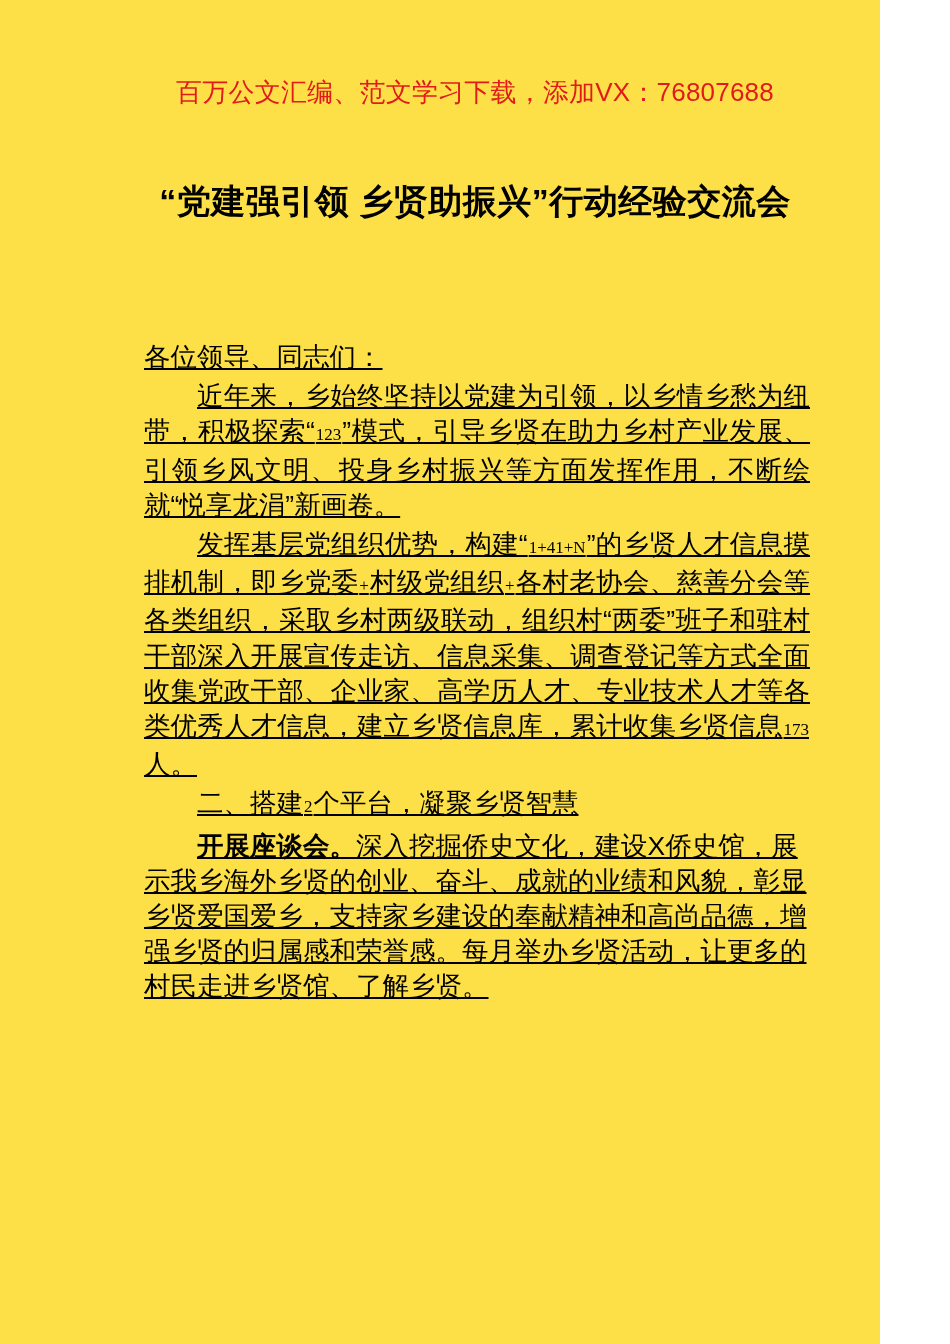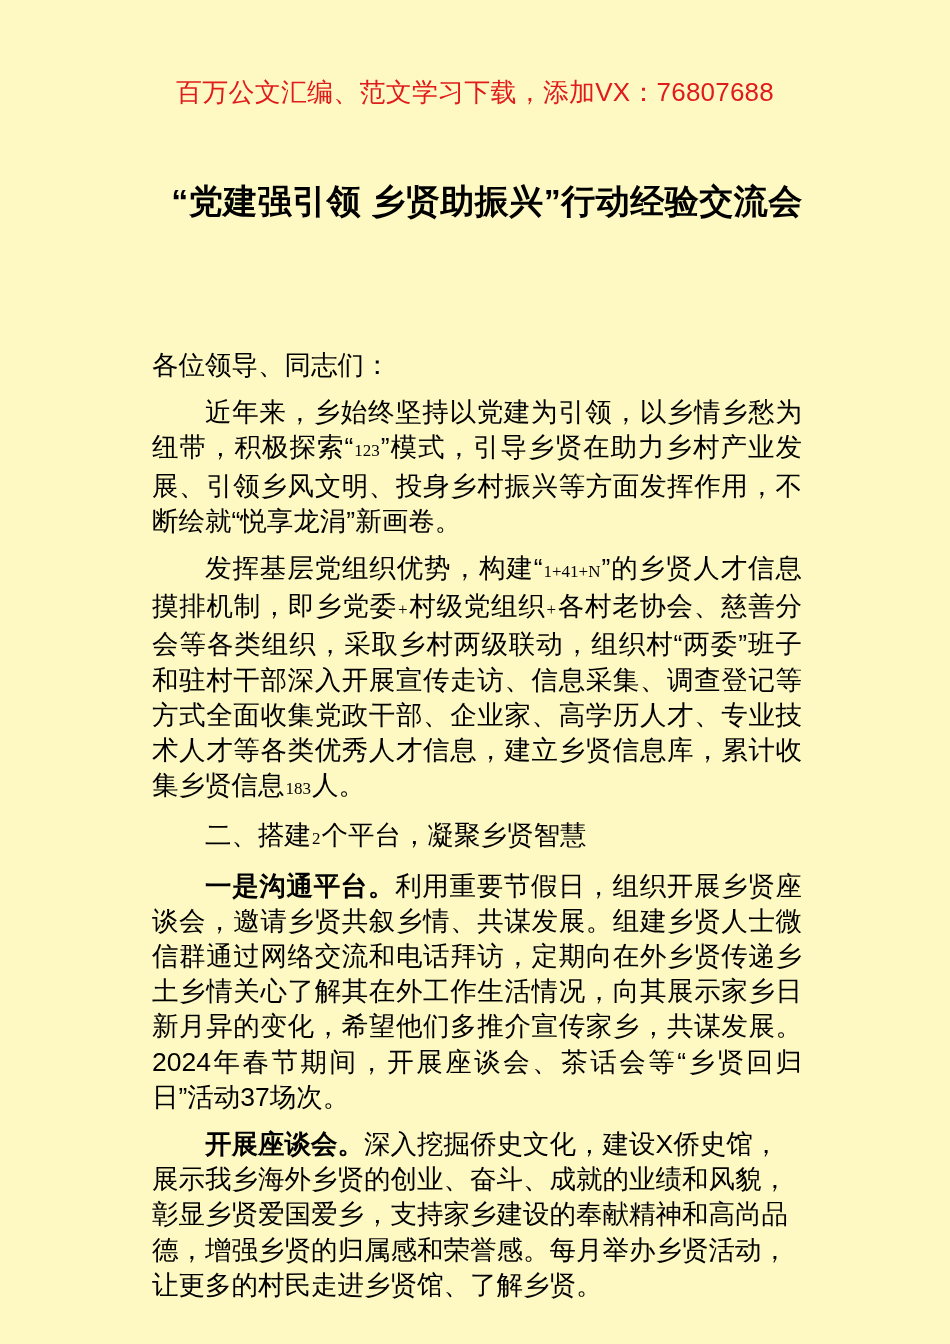--- a/index.html
+++ b/index.html
@@ -11,23 +11,23 @@
     width: 950px;
     height: 1344px;
     font-family: "Liberation Sans", "DejaVu Sans", sans-serif;
     color: #000000;
     -webkit-font-smoothing: antialiased;
     overflow: hidden;
   }
 
   .page {
     position: relative;
-    width: 950px;
+    width: 880px;
     height: 1344px;
-    background: #fef9c3;
+    background: #fde047;
     box-sizing: border-box;
   }
 
   
   .promo-header {
     position: absolute;
     top: 78px;
     left: 0;
     width: 950px;
     text-align: center;
@@ -35,46 +35,47 @@
     font-weight: 400;
     letter-spacing: 0.2px;
     line-height: 1.15;
     white-space: nowrap;
   }
 
   
   .doc-title {
     position: absolute;
     top: 172px;
-    left: 145px;
+    left: 133px;
     width: 684px;
     text-align: center;
     font-size: 34px;
     font-weight: 700;
     line-height: 1.72;
     letter-spacing: 0.5px;
   }
 
   
   .body-wrap {
     position: absolute;
     top: 336px;
     left: 140px;
     width: 674px;
   }
 
   p.para {
-    margin: 12px;
+    margin: 4px;
     font-size: 26.5px;
     line-height: 35.2px;
     text-align: justify;
     text-justify: inter-ideograph;
     letter-spacing: 0px;
     font-weight: 400;
     word-break: break-all;
+    text-decoration: underline;
   }
 
   p.indent {
     text-indent: 2em;
   }
 
   .bold {
     font-weight: 700;
   }
 
@@ -100,22 +101,21 @@
     <div>“党建强引领 乡贤助振兴”行动经验交流会</div>
   </div>
 
   <div class="body-wrap">
 
     <p class="para">各位领导、同志们：</p>
 
     <p class="para indent">近年来，乡始终坚持以党建为引领，以乡情乡愁为纽带，积极探索“<span class="latin">123</span>”模式，引导乡贤在助力乡村产业发展、引领乡风文明、投身乡村振兴等方面发挥作用，不断绘就“悦享龙涓”新画卷。</p>
 
 
-    <p class="para indent">发挥基层党组织优势，构建“<span class="latin">1+41+N</span>”的乡贤人才信息摸排机制，即乡党委<span class="latin">+</span>村级党组织<span class="latin">+</span>各村老协会、慈善分会等各类组织，采取乡村两级联动，组织村“两委”班子和驻村干部深入开展宣传走访、信息采集、调查登记等方式全面收集党政干部、企业家、高学历人才、专业技术人才等各类优秀人才信息，建立乡贤信息库，累计收集乡贤信息<span class="latin">183</span>人。</p>
+    <p class="para indent">发挥基层党组织优势，构建“<span class="latin">1+41+N</span>”的乡贤人才信息摸排机制，即乡党委<span class="latin">+</span>村级党组织<span class="latin">+</span>各村老协会、慈善分会等各类组织，采取乡村两级联动，组织村“两委”班子和驻村干部深入开展宣传走访、信息采集、调查登记等方式全面收集党政干部、企业家、高学历人才、专业技术人才等各类优秀人才信息，建立乡贤信息库，累计收集乡贤信息<span class="latin">173</span>人。</p>
 
     <p class="para indent">二、搭建<span class="latin">2</span>个平台，凝聚乡贤智慧</p>
 
-    <p class="para indent"><span class="bold">一是沟通平台。</span><span>利用重要节假日，组织开展乡贤座谈会，邀请乡贤共叙乡情、共谋发展。组建乡贤人士微信群通过网络交流和电话拜访，定期向在外乡贤传递乡土乡情关心了解其在外工作生活情况，向其展示家乡日新月异的变化，希望他们多推介宣传家乡，共谋发展。2024年春节期间，开展座谈会、茶话会等“乡贤回归日”活动37场次。</span></p>
 
     <p class="para indent"><span class="bold">开展座谈会。</span><span>深入挖掘侨史文化，建设X侨史馆，展示我乡海外乡贤的创业、奋斗、成就的业绩和风貌，彰显乡贤爱国爱乡，支持家乡建设的奉献精神和高尚品德，增强乡贤的归属感和荣誉感。每月举办乡贤活动，让更多的村民走进乡贤馆、了解乡贤。</span></p>
 
   </div>
 </div>
 
 </body></html>

